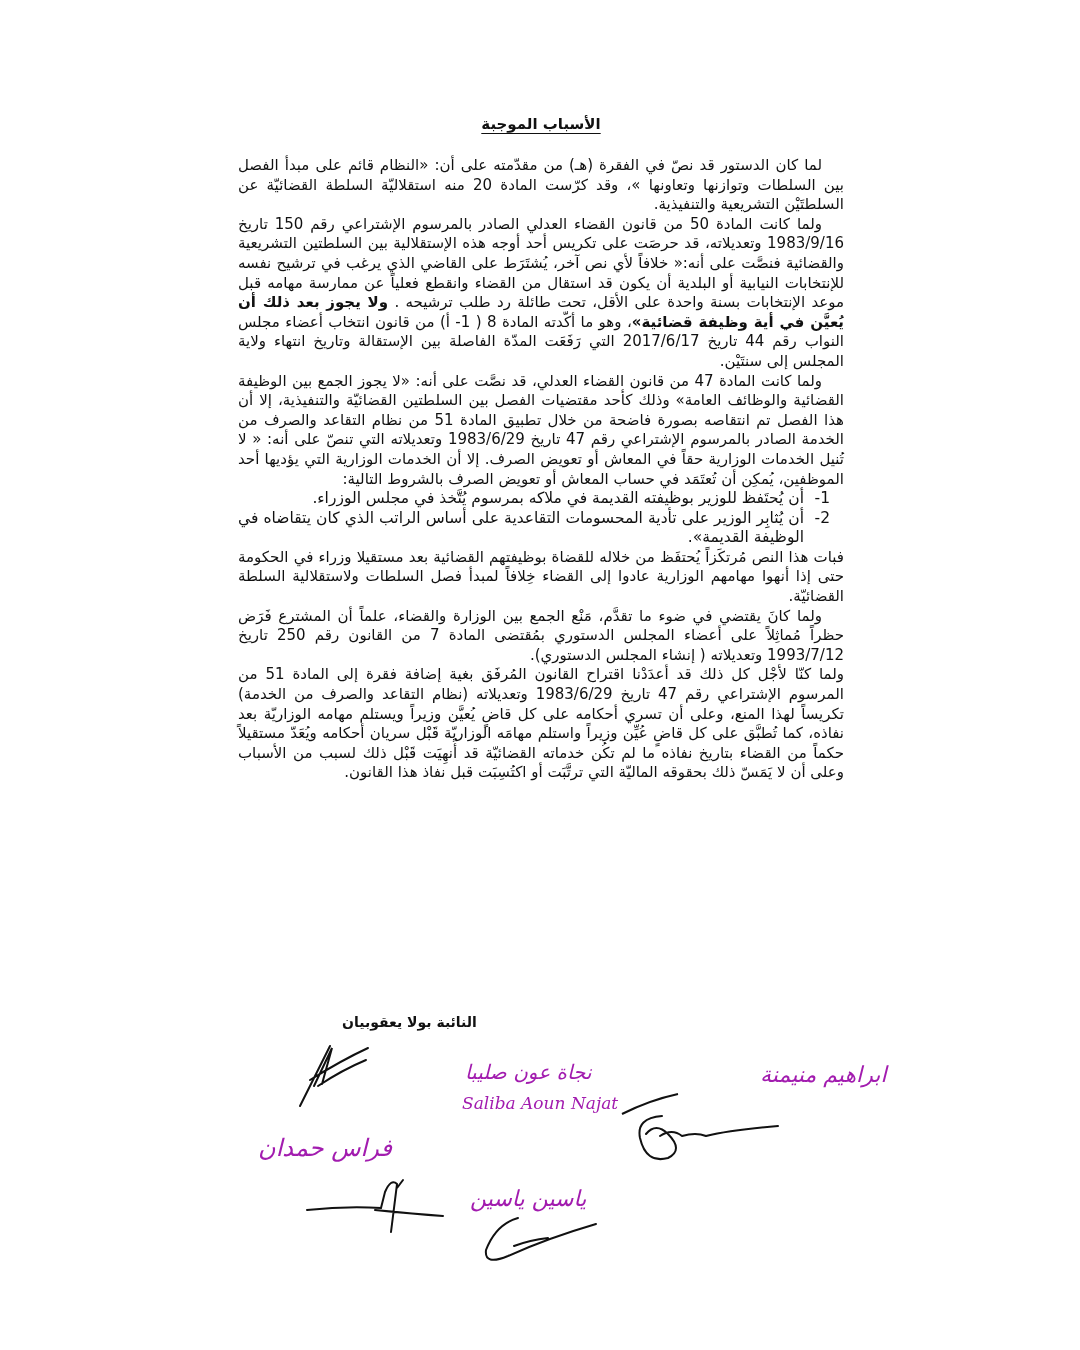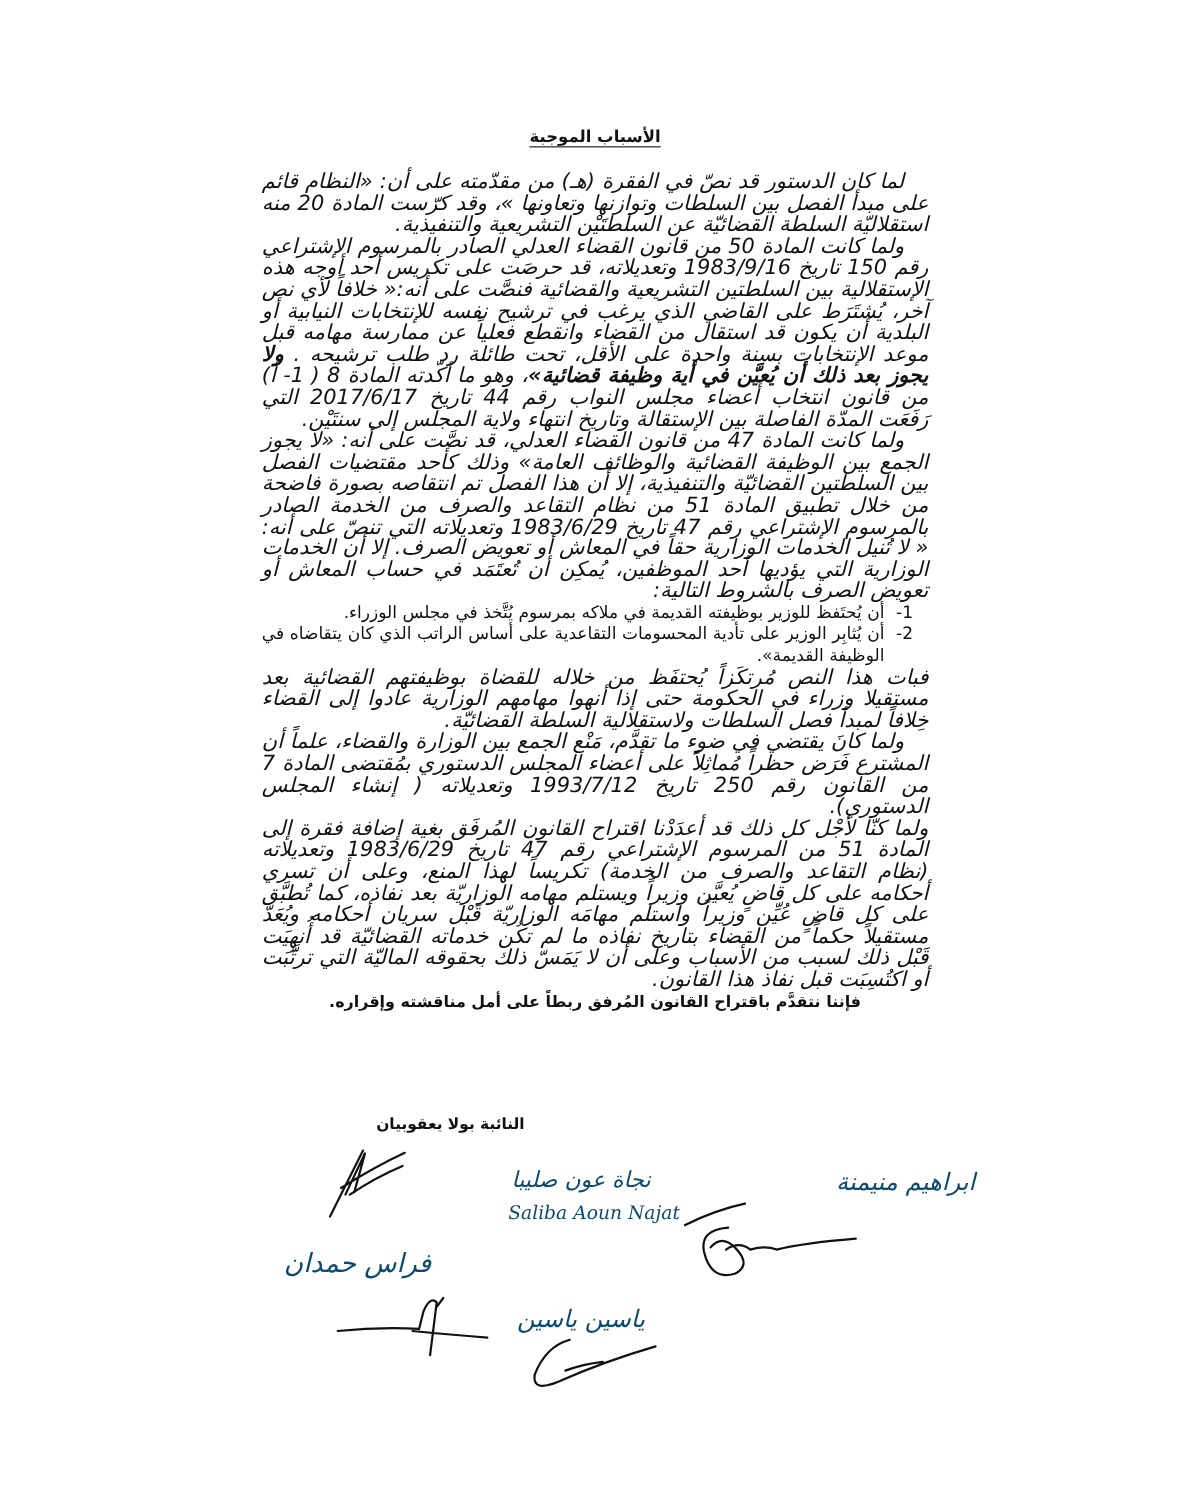--- a/index.html
+++ b/index.html
@@ -28,24 +28,23 @@
       text-align: right;
       text-align-last: center;
       font-weight: bold;
       font-size: 15px;
       text-decoration: underline;
       text-underline-offset: 4px;
       margin: 0 0 20px 0;
       line-height: 24px;
     }
     .para {
-      font-size: 19px;
+      font-size: 15px;
       line-height: 19.6px;
       margin: 0;
-      font-style: italic;
     }
     .para.indent { text-indent: 22px; }
     .bold { font-weight: bold; }
     .list {
       list-style: none;
       margin: 0;
       padding: 0 14px 0 0;
     }
     .list li {
       font-size: 15.5px;
@@ -75,21 +74,21 @@
       direction: rtl;
     }
     .sig {
       position: absolute;
     }
     .sig svg { display: block; }
     .sig-text {
       position: absolute;
       font-family: "DejaVu Serif", serif;
       font-style: italic;
-      color: #0c4a6e;
+      color: #a21caf;
       white-space: nowrap;
     }
   </style>
 </head>
 <body>
 
 <div class="page">
   <div class="title">الأسباب الموجبة</div>
 
   <p class="para indent">لما كان الدستور قد نصّ في الفقرة (هـ) من مقدّمته على أن: «النظام قائم على مبدأ الفصل بين السلطات وتوازنها وتعاونها »، وقد كرّست المادة 20 منه استقلاليّة السلطة القضائيّة عن السلطتَيْن التشريعية والتنفيذية.</p>
@@ -108,21 +107,20 @@
       <span>أن يُثابِر الوزير على تأدية المحسومات التقاعدية على أساس الراتب الذي كان يتقاضاه في الوظيفة القديمة».</span>
     </li>
   </ul>
 
   <p class="para">فبات هذا النص مُرتكَزاً يُحتفَظ من خلاله للقضاة بوظيفتهم القضائية بعد مستقيلا وزراء في الحكومة حتى إذا أنهوا مهامهم الوزارية عادوا إلى القضاء خِلافاً لمبدأ فصل السلطات ولاستقلالية السلطة القضائيّة.</p>
 
   <p class="para indent">ولما كانَ يقتضي في ضوء ما تقدَّم، مَنْع الجمع بين الوزارة والقضاء، علماً أن المشترع فَرَض حظراً مُماثِلاً على أعضاء المجلس الدستوري بمُقتضى المادة 7 من القانون رقم 250 تاريخ 1993/7/12 وتعديلاته ( إنشاء المجلس الدستوري).</p>
 
   <p class="para">ولما كنّا لأجْل كل ذلك قد أعدَدْنا اقتراح القانون المُرفَق بغية إضافة فقرة إلى المادة 51 من المرسوم الإشتراعي رقم 47 تاريخ 1983/6/29 وتعديلاته (نظام التقاعد والصرف من الخدمة) تكريساً لهذا المنع، وعلى أن تسري أحكامه على كل قاضٍ يُعيَّن وزيراً ويستلم مهامه الوزاريّة بعد نفاذه، كما تُطبَّق على كل قاضٍ عُيِّن وزيراً واستلم مهامَه الوزاريّة قَبْل سريان أحكامه ويُعَدّ مستقيلاً حكماً من القضاء بتاريخ نفاذه ما لم تكُن خدماته القضائيّة قد أُنهِيَت قَبْل ذلك لسبب من الأسباب وعلى أن لا يَمَسّ ذلك بحقوقه الماليّة التي ترتَّبَت أو اكتُسِبَت قبل نفاذ هذا القانون.</p>
 
-  <p class="conclusion">فإننا نتقدَّم باقتراح القانون المُرفق ربطاً على أمل مناقشته وإقراره.</p>
 </div>
 
 <div class="signer">النائبة بولا يعقوبيان</div>
 
 <div class="sig" style="left:292px; top:1040px;">
   <svg width="80" height="70" viewBox="0 0 80 70">
     <path d="M8 66 L38 6 M22 46 L40 8 L30 44 M18 40 Q50 20 76 8 M26 46 Q50 30 74 20" fill="none" stroke="#111" stroke-width="2" stroke-linecap="round"></path>
   </svg>
 </div>
 

